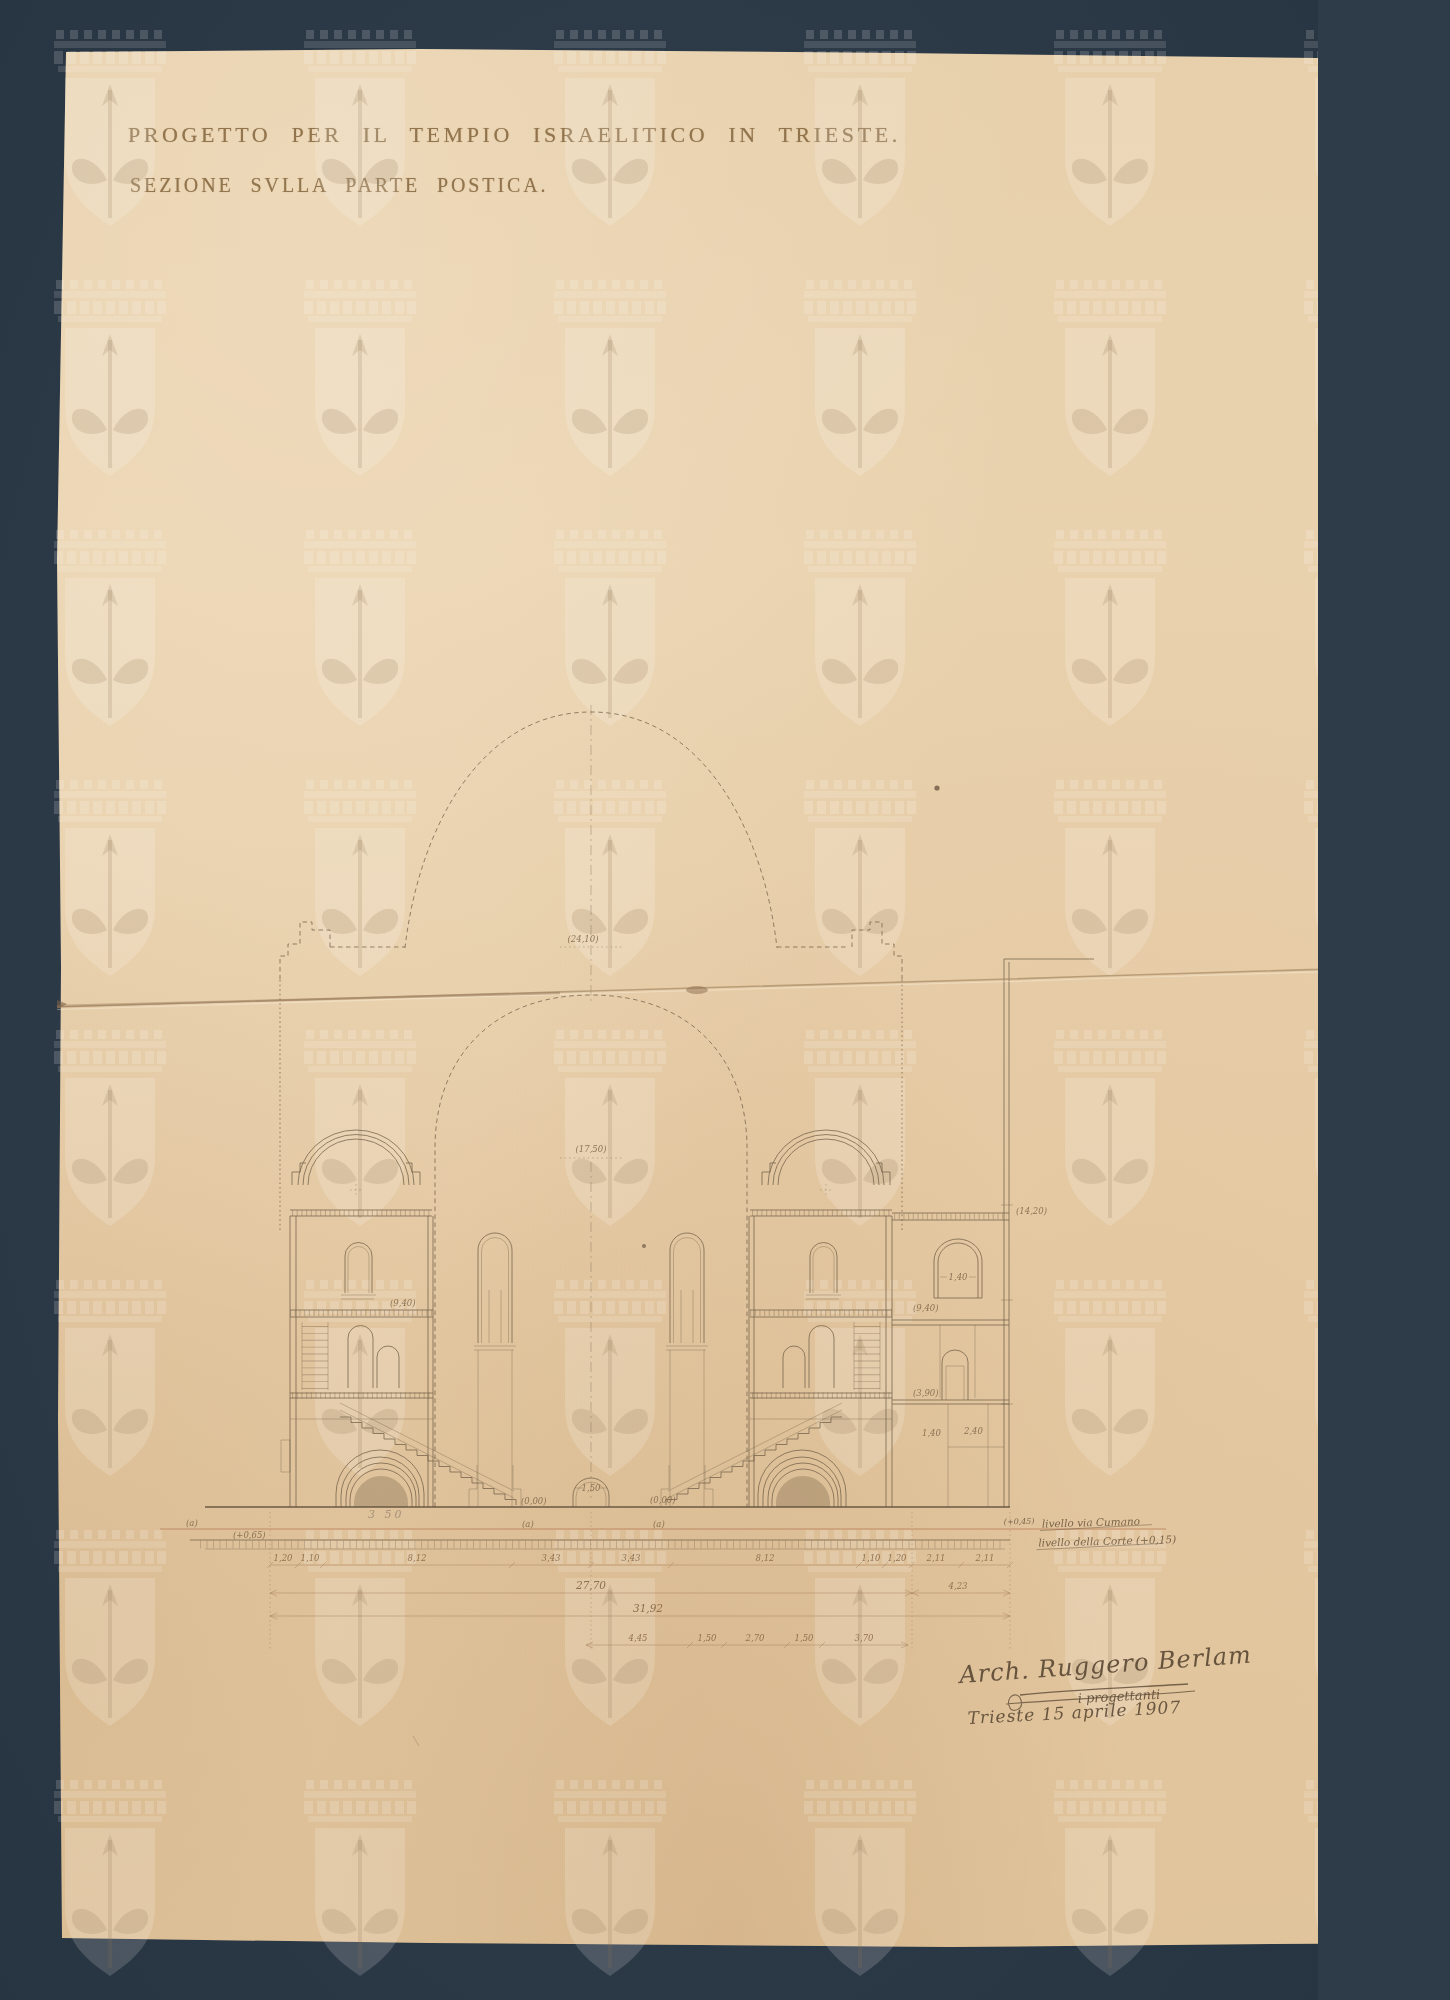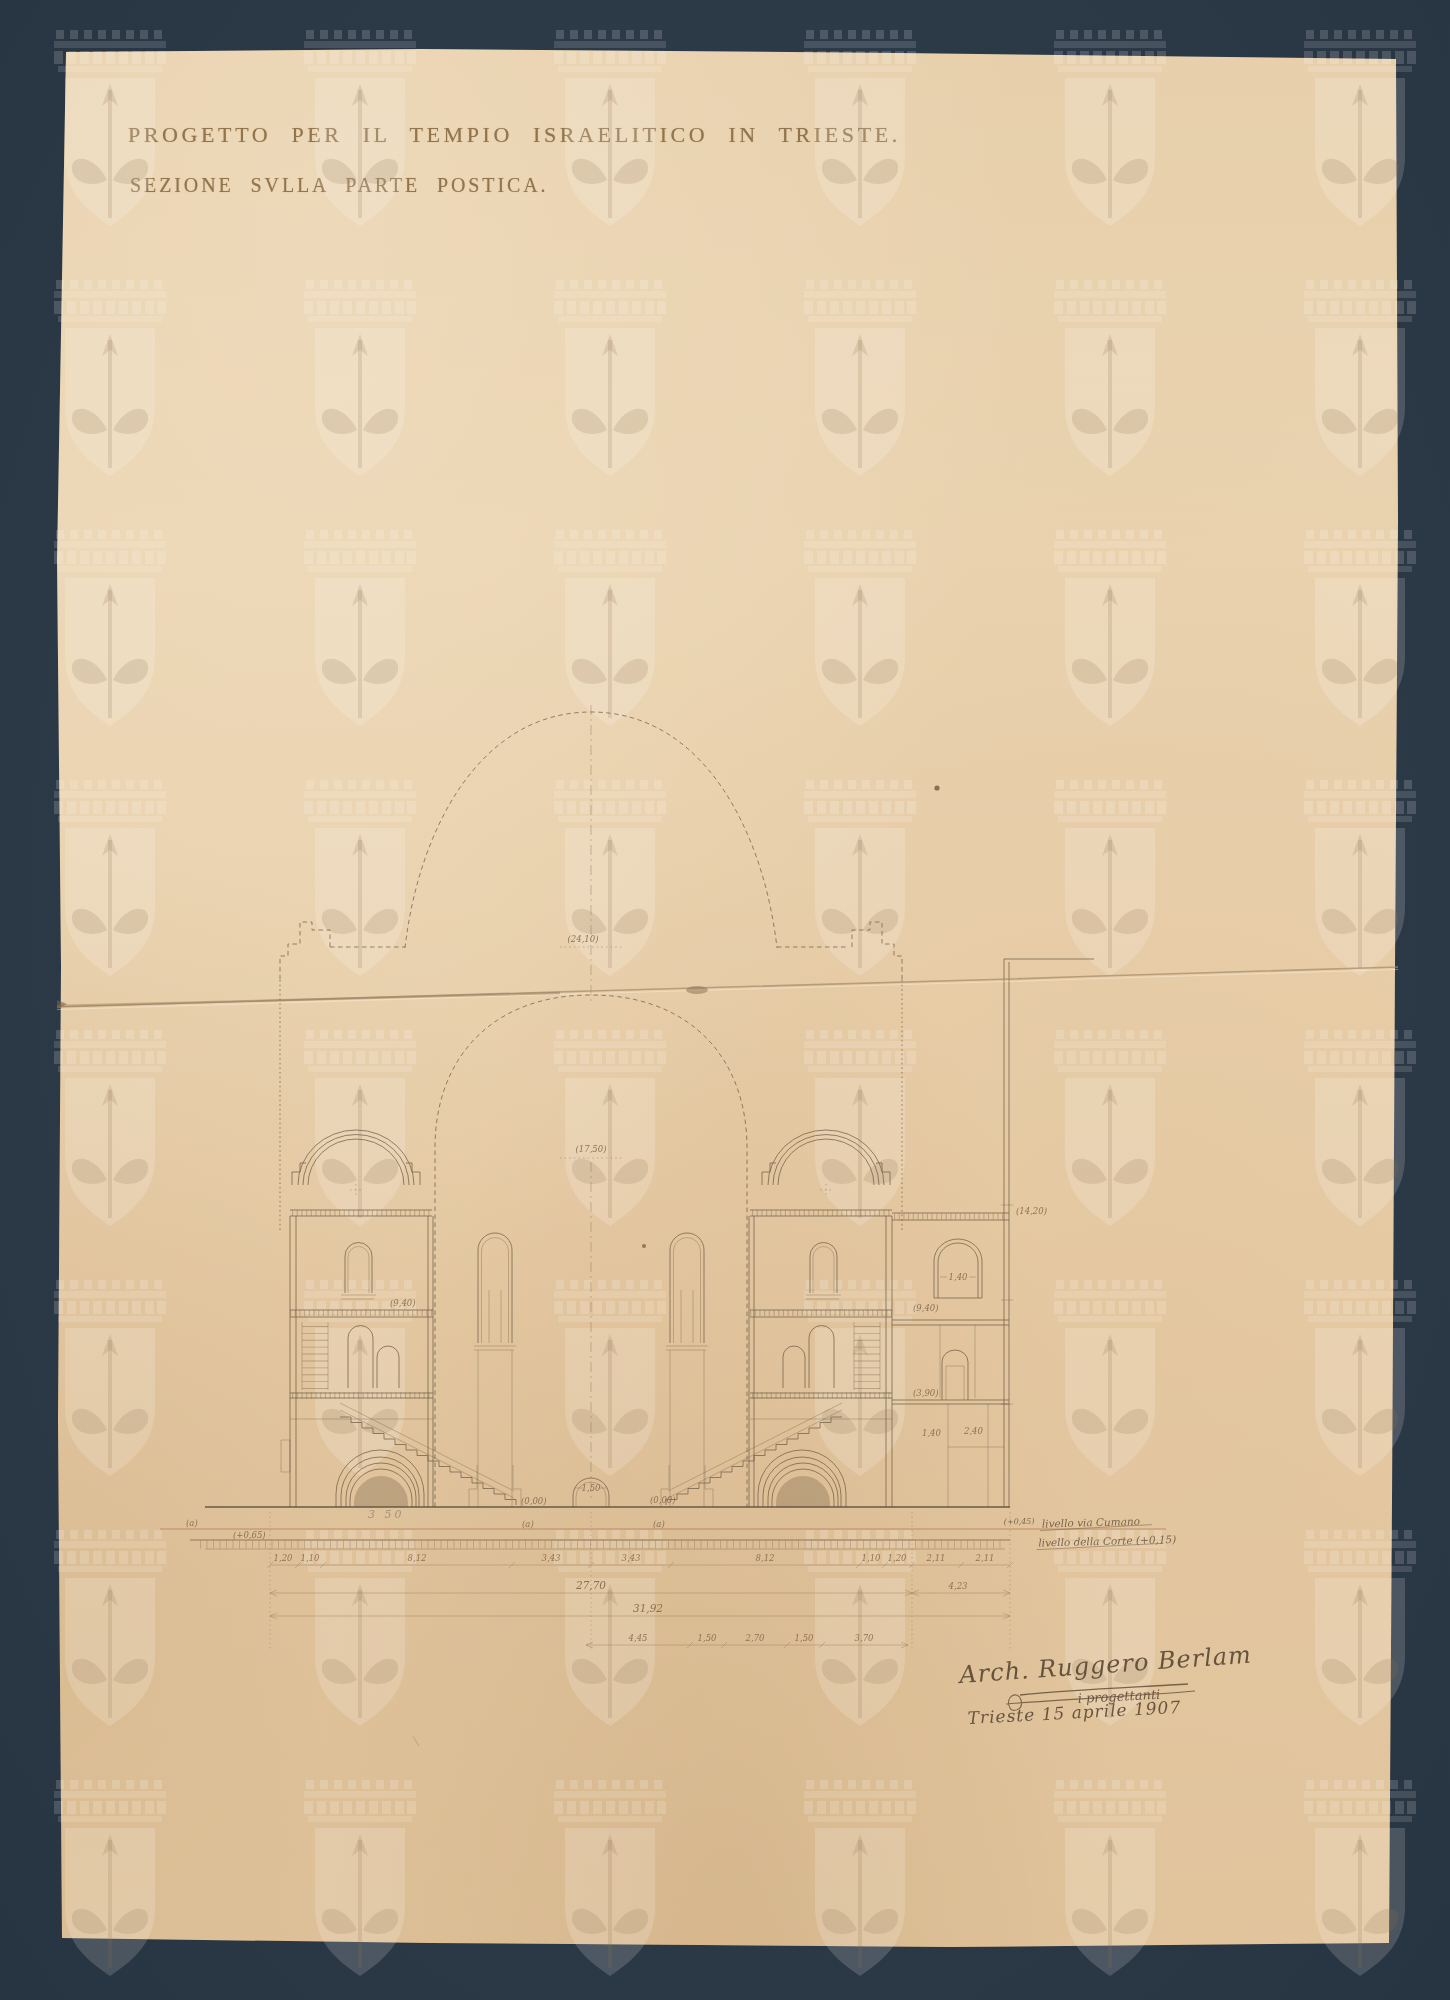--- a/index.html
+++ b/index.html
@@ -1,16 +1,16 @@
 <!DOCTYPE html>
 <html><head>
 <meta charset="utf-8">
 <style>
   html,body{margin:0;padding:0;background:#2e3c49;}
-  #scene{position:relative;width:1450px;height:2000px;background:
+  #scene{position:relative;width:1318px;height:2000px;background:
     radial-gradient(ellipse at 50% 45%, #33414f 0%, #2c3947 60%, #273441 100%);
     overflow:hidden;font-family:"Liberation Serif", serif;}
   #paper{position:absolute;left:0;top:0;width:1450px;height:2000px;
     clip-path:polygon(66px 52px,420px 49px,900px 53px,1396px 59px,1398px 520px,1395px 968px,1392px 1500px,1389px 1943px,950px 1947px,430px 1943px,62px 1938px,58px 1420px,61px 966px,57px 560px);
     background:
       radial-gradient(ellipse at 22% 12%, rgba(255,246,228,.22), transparent 45%),
       radial-gradient(ellipse at 78% 68%, rgba(213,176,130,.18), transparent 55%),
       radial-gradient(ellipse at 50% 98%, rgba(188,148,102,.30), transparent 40%),
       radial-gradient(ellipse at 2% 82%, rgba(196,158,112,.30), transparent 35%),
       linear-gradient(90deg, rgba(167,130,88,.20) 0%, transparent 3%, transparent 96%, rgba(167,130,88,.22) 100%),

